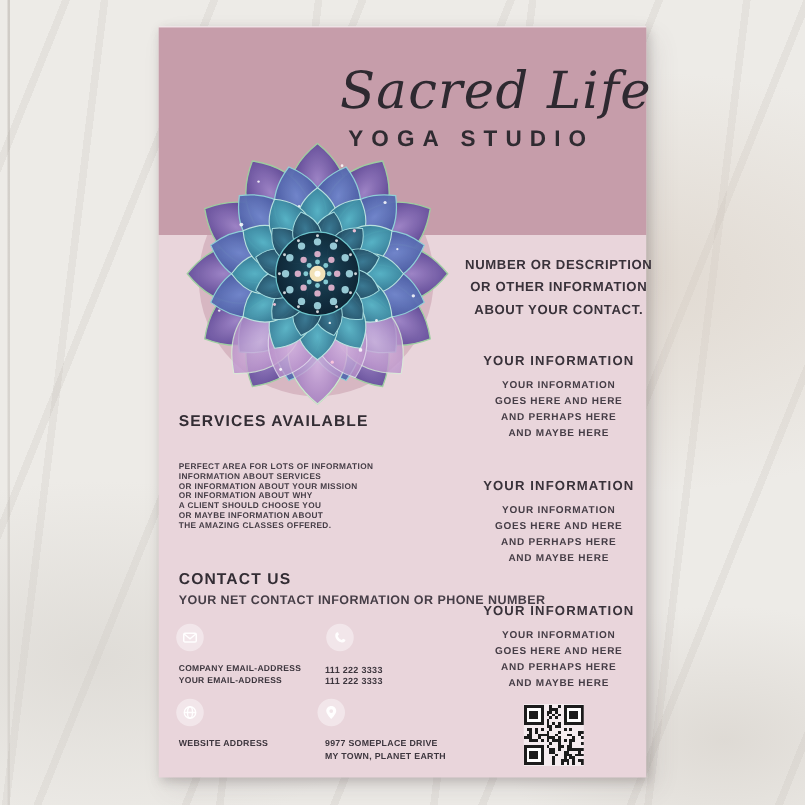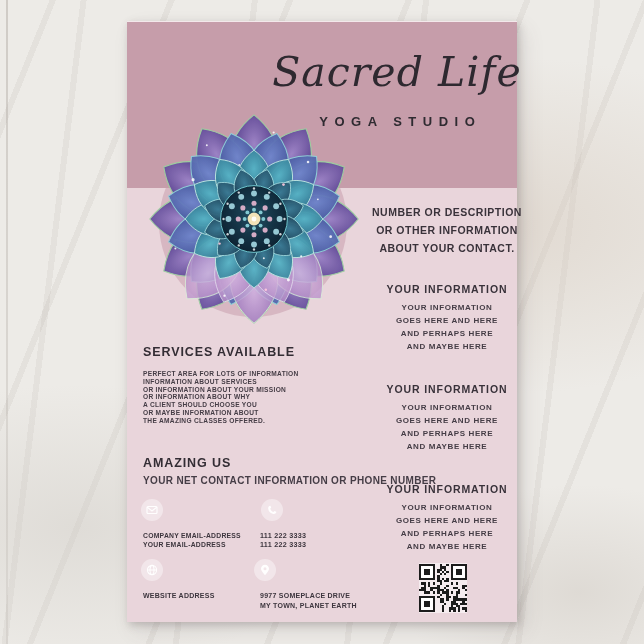--- a/index.html
+++ b/index.html
@@ -21,34 +21,34 @@
 
   
   .flyer { position:absolute; left:127px; top:21px; width:390px; height:601px;
     background:#e9d5db; box-shadow:2px 3px 8px rgba(90,78,80,0.28), 7px 9px 20px rgba(90,78,80,0.12);
     border-top:1px solid rgba(255,255,255,0.45); }
   .flyer-header { position:absolute; left:0; top:0; width:100%; height:166px; background:#c69daa; z-index:2; }
   .lotus-circle { position:absolute; left:32px; top:107px; width:188px; height:188px;
     border-radius:50%; background:#d7b7c2; z-index:1; }
   .lotus { position:absolute; left:13px; top:83px; width:228px; height:228px; z-index:3; }
 
-  .brand { position:absolute; left:145px; top:24px; width:250px; text-align:center; z-index:4; }
+  .brand { position:absolute; left:145px; top:24px; width:250px; z-index:4; }
   .brand-script { font-family:"DejaVu Serif", serif; font-style:italic; font-weight:400;
     font-size:41px; line-height:52px; color:#2e2930; letter-spacing:1px; }
-  .brand-sub { margin-top:16px; font-size:13px; letter-spacing:6.5px; padding-left:6.5px;
+  .brand-sub { margin-top:3px; font-size:18px; letter-spacing:6.5px; padding-left:6.5px;
     font-weight:600; color:#2f2b31; }
   .right-block { position:absolute; left:225px; width:190px; text-align:center; z-index:4; }
   .tagline { top:181px; font-size:10.5px; line-height:18px; font-weight:700; letter-spacing:0.5px; color:#39323a; }
   .info-title { font-size:10.5px; font-weight:700; letter-spacing:0.9px; line-height:14px; margin-bottom:5px; color:#39323a; }
   .info-line { font-size:8px; line-height:13px; font-weight:600; letter-spacing:0.6px; color:#453d46; }
   .info-1 { top:260px; } .info-2 { top:360px; } .info-3 { top:460px; }
 
   .left-block { position:absolute; left:16px; text-align:left; z-index:4; }
   .section-title { font-size:12.5px; font-weight:700; letter-spacing:0.9px; color:#332d34; }
-  .services-title { top:323px; }
+  .services-title { top:308px; }
   .services-body { top:348px; width:175px; }
   .services-line { font-size:6.6px; line-height:7.8px; font-weight:600; letter-spacing:0.3px; color:#453d46; }
   .contact-title { top:434px; }
   .contact-sub { top:453px; font-size:10px; font-weight:600; letter-spacing:0.35px; color:#453d46; }
 
   .icon-circle { position:absolute; width:22px; height:22px; border-radius:50%;
     background:rgba(255,255,255,0.42); display:flex; align-items:center; justify-content:center; z-index:4; }
   .ic-email { left:14px; top:477px; } .ic-phone { left:134px; top:477px; }
   .ic-globe { left:14px; top:537px; } .ic-pin { left:127px; top:537px; }
 
@@ -260,21 +260,21 @@
     <div class="left-block services-body">
       <div class="services-line">PERFECT AREA FOR LOTS OF INFORMATION</div>
       <div class="services-line">INFORMATION ABOUT SERVICES</div>
       <div class="services-line">OR INFORMATION ABOUT YOUR MISSION</div>
       <div class="services-line">OR INFORMATION ABOUT WHY</div>
       <div class="services-line">A CLIENT SHOULD CHOOSE YOU</div>
       <div class="services-line">OR MAYBE INFORMATION ABOUT</div>
       <div class="services-line">THE AMAZING CLASSES OFFERED.</div>
     </div>
 
-    <div class="left-block section-title contact-title">AMAZING US</div>
+    <div class="left-block section-title contact-title">CONTACT US</div>
     <div class="left-block contact-sub">YOUR NET CONTACT INFORMATION OR PHONE NUMBER</div>
 
     <div class="icon-circle ic-email">
       <svg width="14" height="14" viewBox="0 0 14 14" fill="none" stroke="rgba(255,255,255,0.95)" stroke-width="1.2">
         <rect x="2" y="3.5" width="10" height="7" rx="1"></rect>
           <path d="M2.3,4.2 L7,8 L11.7,4.2"></path>
       </svg>
     </div>
     <div class="icon-circle ic-phone">
       <svg width="14" height="14" viewBox="0 0 14 14">

